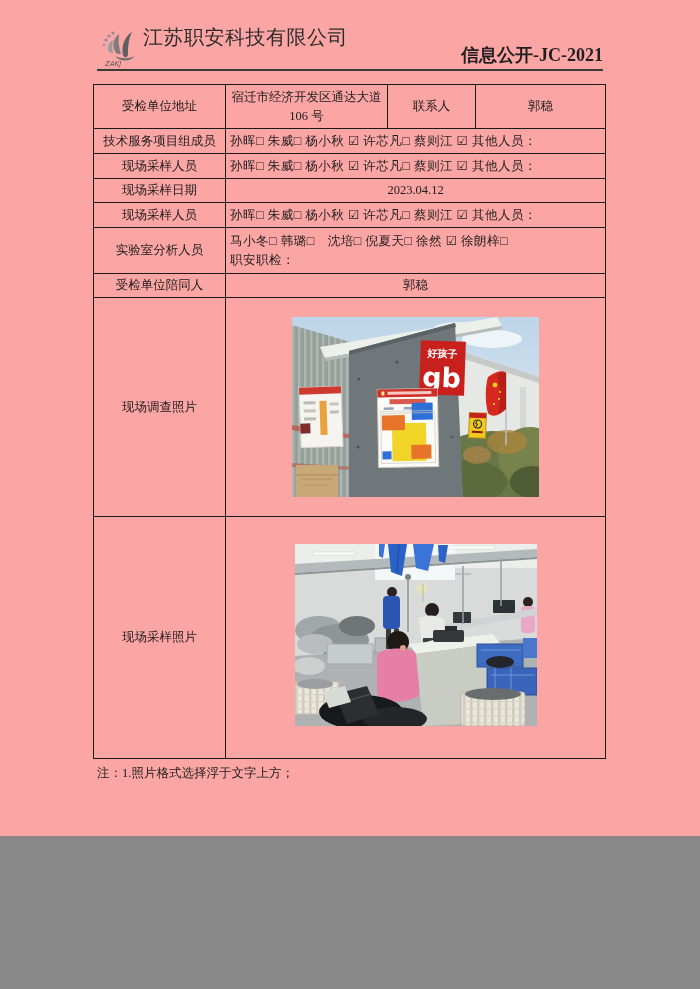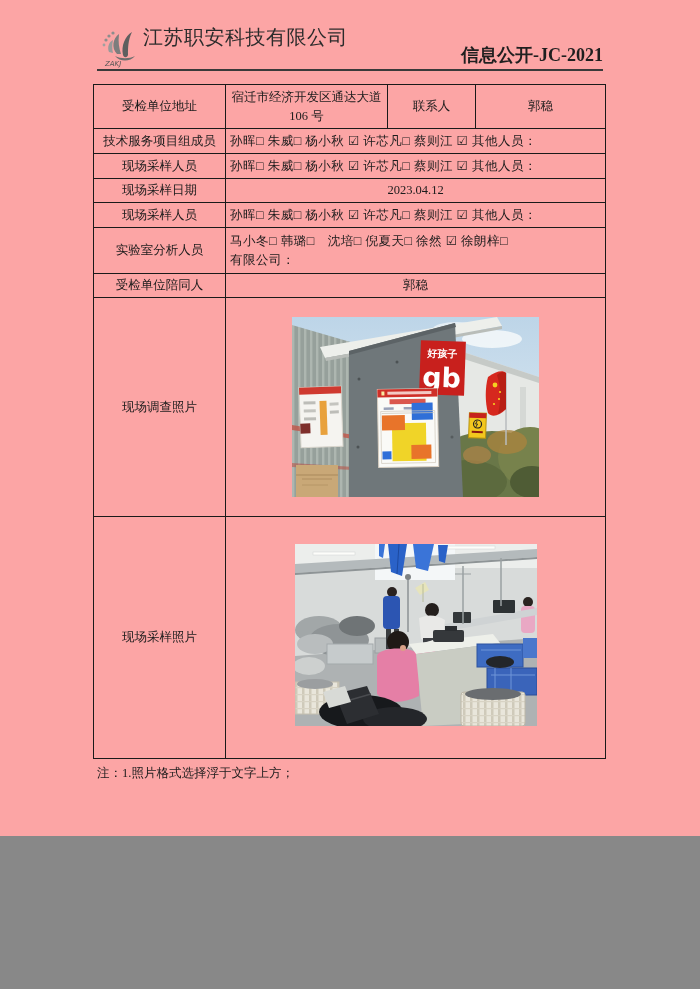--- a/index.html
+++ b/index.html
@@ -105,21 +105,21 @@
     </tr>
 
     <tr>
       <td class="lbl h22">现场采样人员</td>
       <td class="chk" colspan="3">孙晖□ 朱威□ 杨小秋 ☑ 许芯凡□ 蔡则江 ☑ 其他人员：</td>
     </tr>
 
     <tr>
       <td class="lbl h43">实验室分析人员</td>
       <td class="chk pre" colspan="3">马小冬□ 韩璐□　沈培□ 倪夏天□ 徐然 ☑ 徐朗梓□
-有限公司：</td>
+职安职检：</td>
     </tr>
 
     <tr>
       <td class="lbl h21">受检单位陪同人</td>
       <td class="ctr" colspan="3">郭稳</td>
     </tr>
 
     <tr>
       <td class="lbl h216">现场调查照片</td>
       <td class="photocell" colspan="3">

